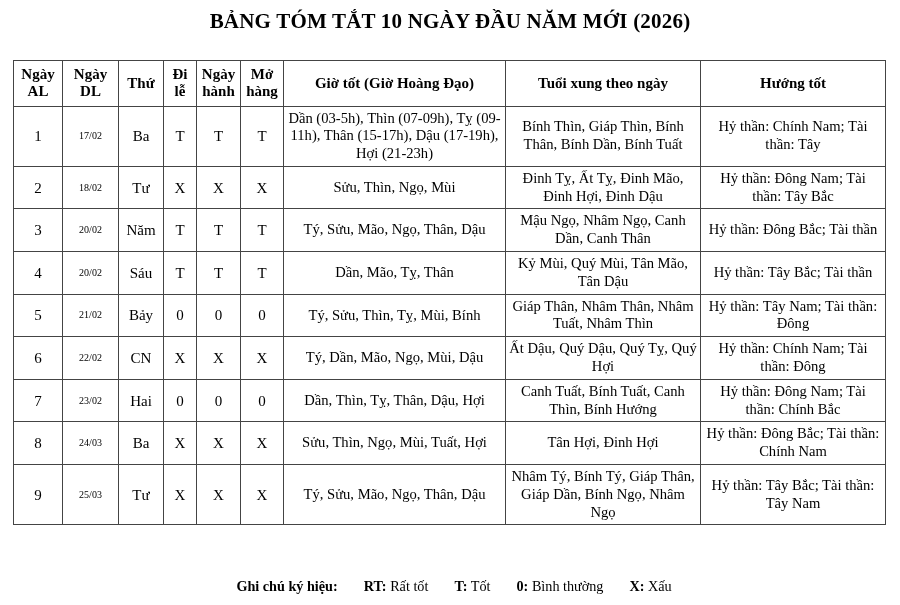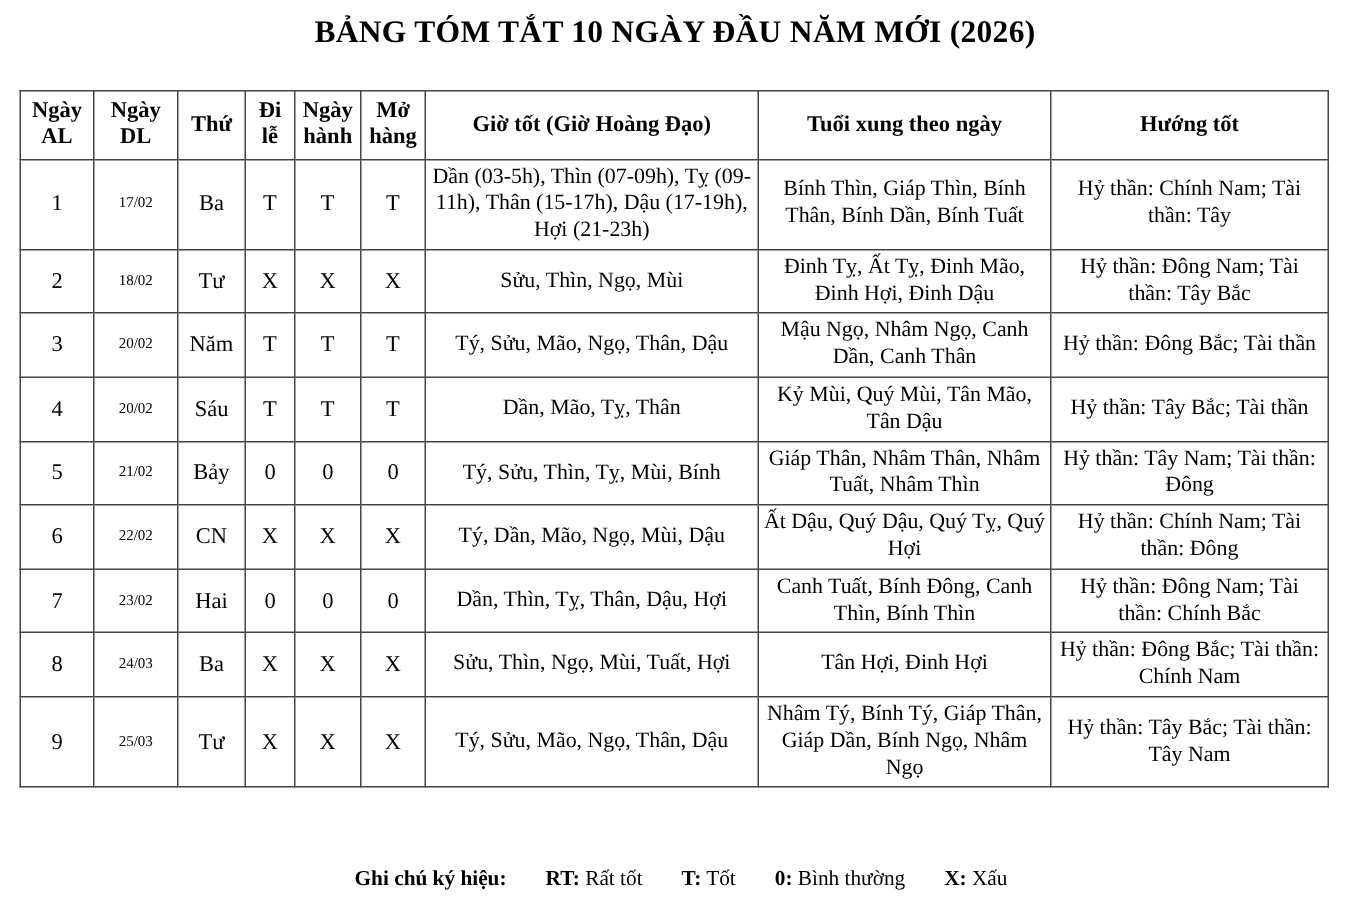--- a/index.html
+++ b/index.html
@@ -186,21 +186,21 @@
           <td class="huong">Hỷ thần: Chính Nam; Tài thần: Đông</td>
         </tr>
         <tr>
           <td class="num">7</td>
           <td class="dl">23/02</td>
           <td class="thu">Hai</td>
           <td class="mark">0</td>
           <td class="mark">0</td>
           <td class="mark">0</td>
           <td class="gio">Dần, Thìn, Tỵ, Thân, Dậu, Hợi</td>
-          <td class="tuoi">Canh Tuất, Bính Đông, Canh Thìn, Bính Thìn</td>
+          <td class="tuoi">Canh Tuất, Bính Tuất, Canh Thìn, Bính Hướng</td>
           <td class="huong">Hỷ thần: Đông Nam; Tài thần: Chính Bắc</td>
         </tr>
         <tr>
           <td class="num">8</td>
           <td class="dl">24/03</td>
           <td class="thu">Ba</td>
           <td class="mark">X</td>
           <td class="mark">X</td>
           <td class="mark">X</td>
           <td class="gio">Sửu, Thìn, Ngọ, Mùi, Tuất, Hợi</td>

